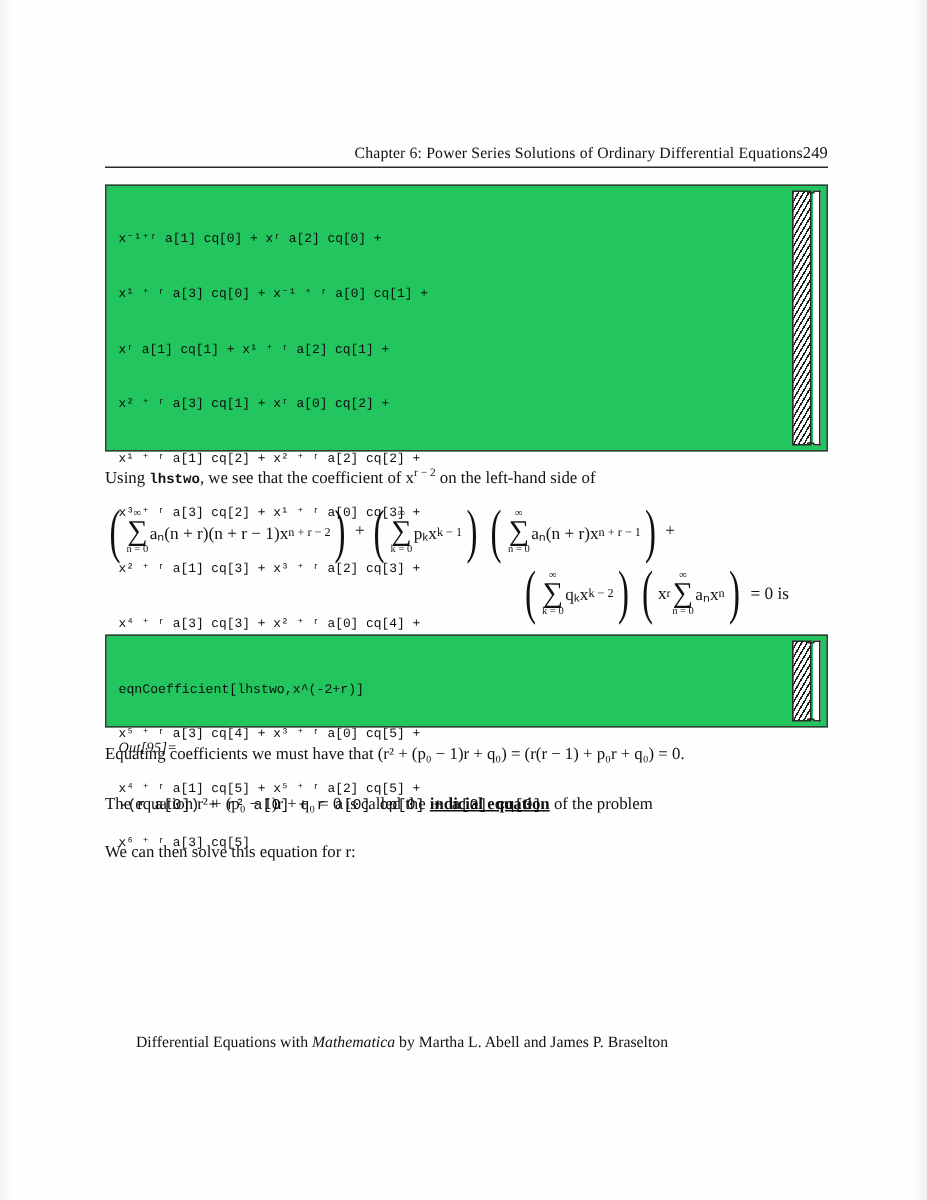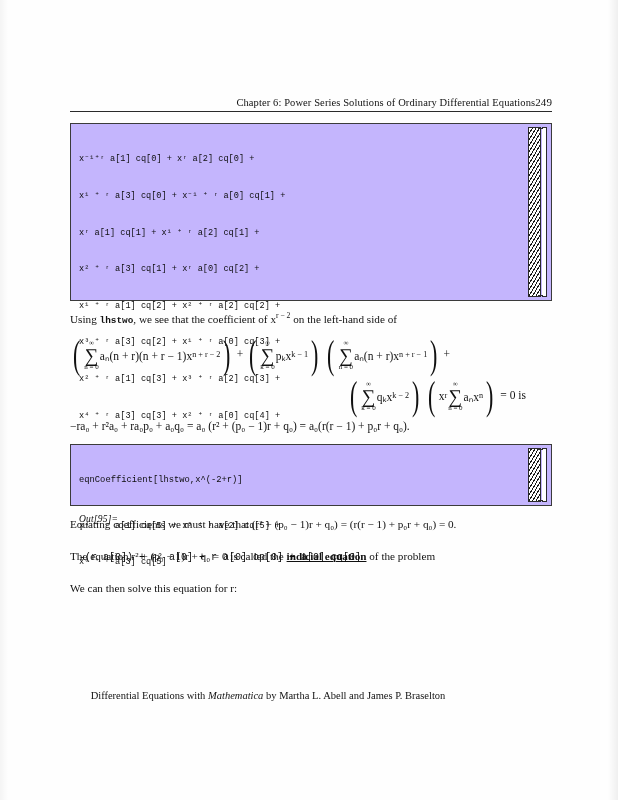--- a/index.html
+++ b/index.html
@@ -53,21 +53,21 @@
   .rule {
     border-bottom: 1px solid #2a2a2a;
     margin-top: 3px;
     margin-bottom: 11px;
   }
 
   
   .nb {
     position: relative;
     border: 1px solid #3b3b3b;
-    background: #c4b5fd;
+    background: #22c55e;
     margin: 0 0 10px 0;
     box-sizing: border-box;
   }
   .nb-inner {
     padding: 5px 30px 5px 8px;
     font-family: "Liberation Mono", monospace;
     font-size: 8.6px;
     line-height: 1.42;
     color: #0d0d0d;
     white-space: pre;
@@ -289,21 +289,20 @@
           <span class="mid">∑</span>
           <span class="bot">n = 0</span>
         </span>
         <span class="expr it">aₙx</span>
           <sup>n</sup>
         <span class="paren">)</span>
       </span>
       <span class="expr" style="margin-left:1px;">= 0   is</span>
     </div>
 
-    <div class="math-line" style="margin-top:8px;">−ra₀ + r²a₀ + ra₀p₀ + a₀q₀ = a₀ (r² + (p₀ − 1)r + q₀) = a₀(r(r − 1) + p₀r + q₀).</div>
 
     <div class="nb" style="height:62px; margin-top:12px;">
       <div class="nb-inner">
         <span class="nb-in">eqnCoefficient[lhstwo,x^(-2+r)]</span>
         <span class="nb-label" style="margin-top:2px;">Out[95]=</span>
         <span class="nb-out">-(r a[0]) + r² a[0] + r a[0] op[0] + a[0] cq[0]</span>
       </div>
       <div class="nb-bracket">
         <div class="hatch"></div>
         <div class="outer"></div>

